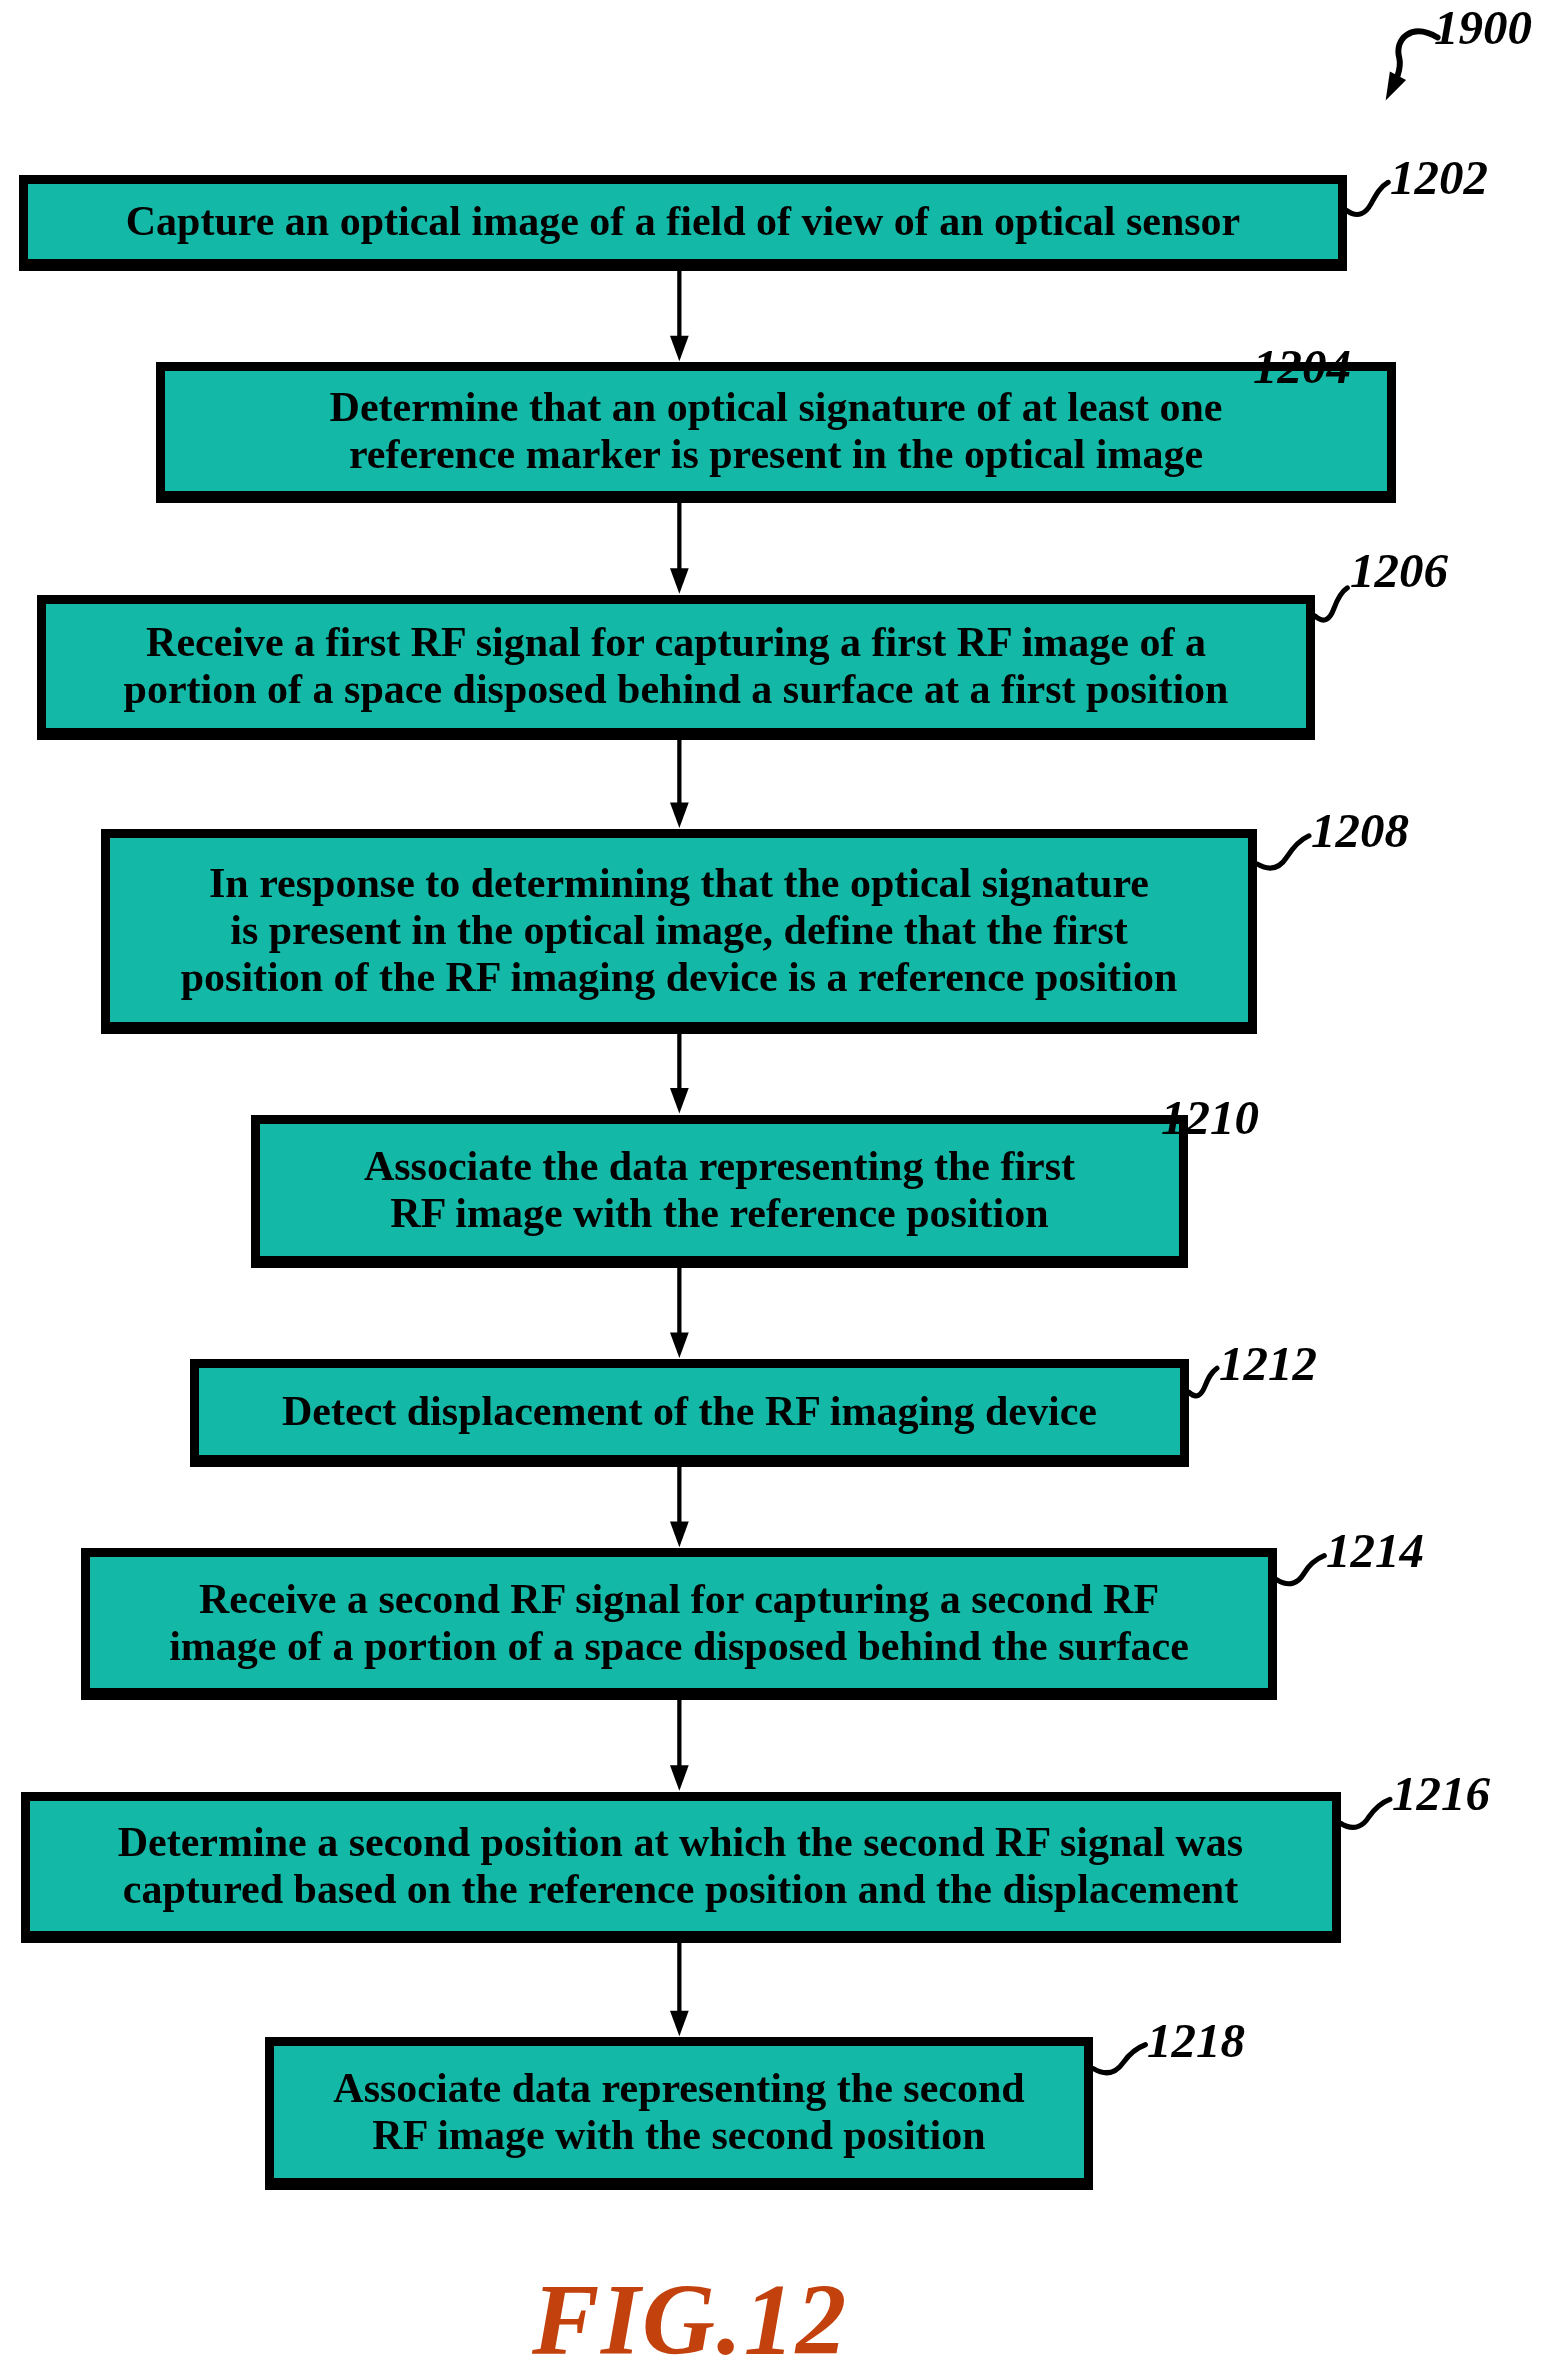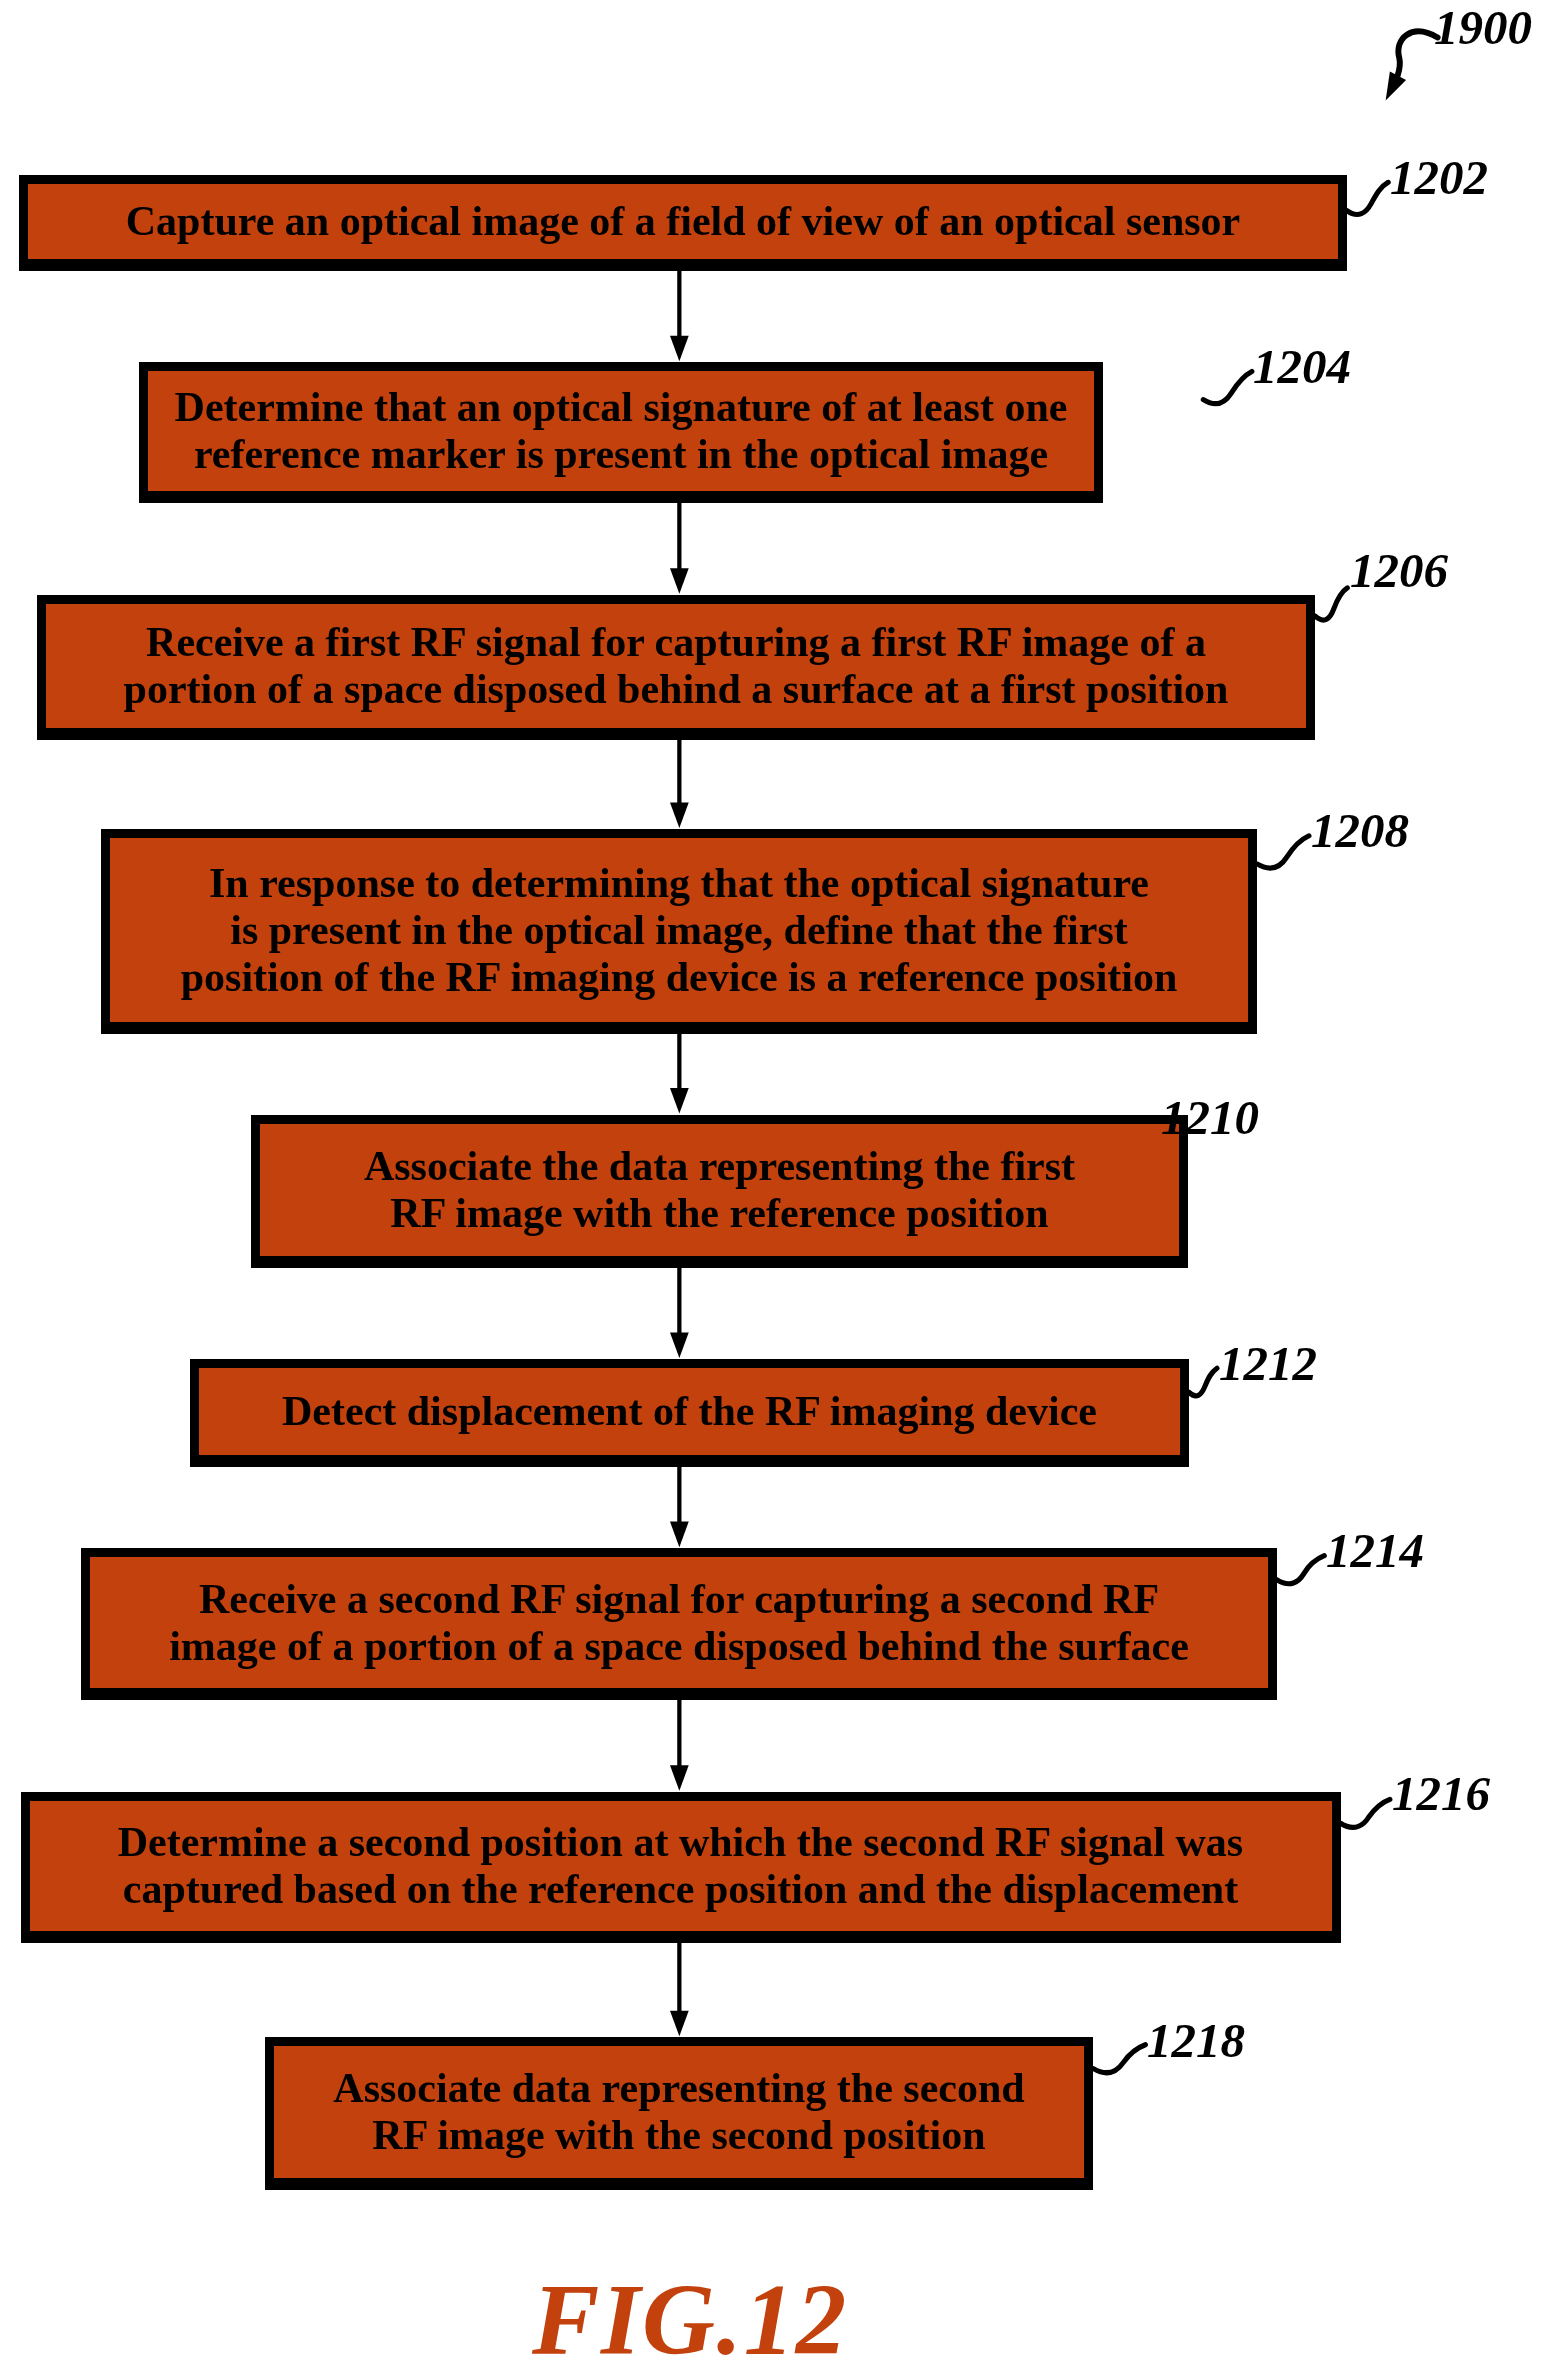--- a/index.html
+++ b/index.html
@@ -20,21 +20,21 @@
     left: 0;
     top: 0;
     width: 1547px;
     height: 2377px;
   }
   .step-box {
     position: absolute;
     box-sizing: border-box;
     border: 9.4px solid #000000;
     border-bottom-width: 12.8px;
-    background: #c2410c;
+    background: #14b8a6;
     display: flex;
     align-items: center;
     justify-content: center;
     padding: 0 5.1px;
   }
   .step-text {
     font-family: "Liberation Serif", serif;
     font-weight: 700;
     font-size: 42px;
     line-height: 47px;
@@ -62,21 +62,21 @@
     font-style: italic;
     font-weight: 700;
     font-size: 101px;
     line-height: 1;
     color: #c2410c;
     letter-spacing: 1.7px;
   }
 
   
   #box-1202 { left: 19px;  top: 175px;  width: 1328px; height: 96px; }
-  #box-1204 { left: 139px; top: 362px;  width: 964px; height: 141px; }
+  #box-1204 { left: 156px; top: 362px;  width: 1240px; height: 141px; }
   #box-1206 { left: 37px;  top: 595px;  width: 1278px; height: 145px; }
   #box-1208 { left: 101px; top: 829px;  width: 1156px; height: 205px; }
   #box-1210 { left: 251px; top: 1115px; width: 937px; height: 153px; }
   #box-1212 { left: 190px; top: 1359px; width: 999px; height: 108px; }
   #box-1214 { left: 81px;  top: 1548px; width: 1196px; height: 152px; }
   #box-1216 { left: 20.5px;  top: 1792px; width: 1320px; height: 151px; }
   #box-1218 { left: 265px; top: 2037px; width: 828px;  height: 153px; }
 
   
   #label-1200 { left: 1434px; top: 3.4px; }

